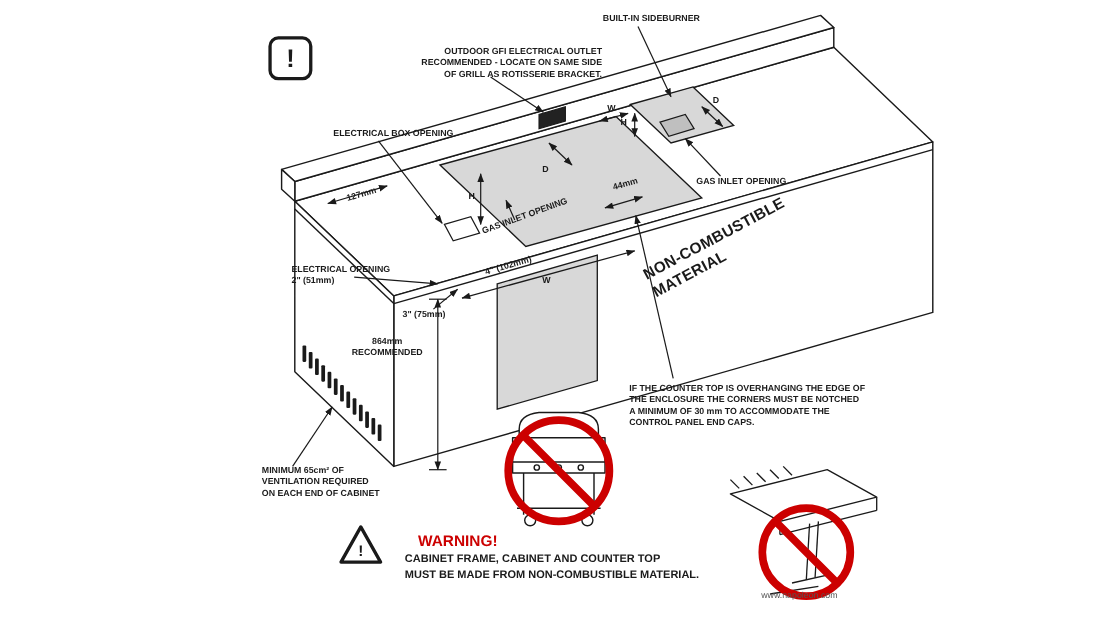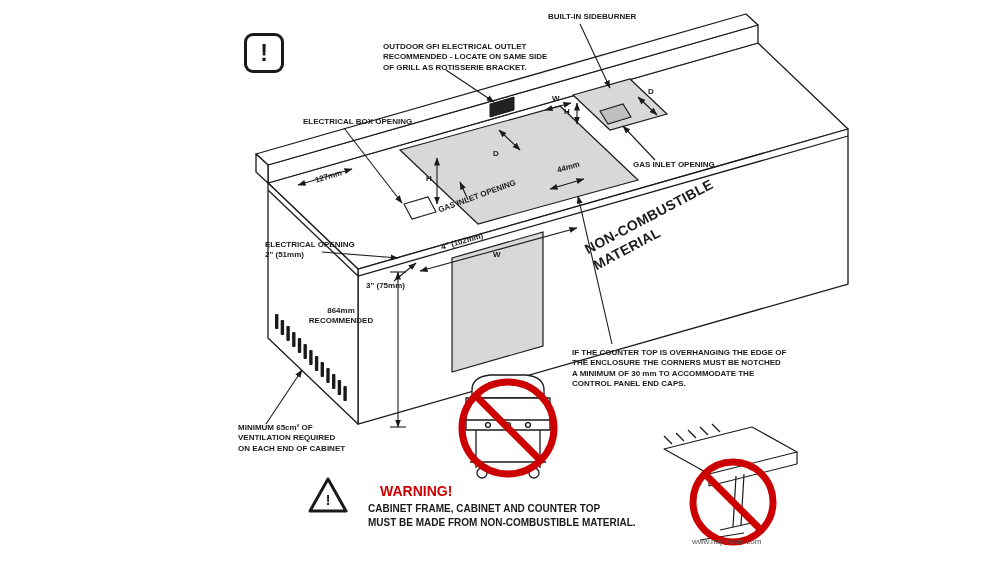--- a/index.html
+++ b/index.html
@@ -138,35 +138,35 @@
       <line x1="705" y1="474" x2="761" y2="530" stroke="#cc0000"></line>
     </g>
 
     <path d="M310,511 L328,479 L346,511 Z" fill="#ffffff" stroke="#1a1a1a" stroke-width="3" stroke-linejoin="round"></path>
   </svg>
 
   <div class="noteicon">
       <span>!</span>
     </div>
 
-  <div class="lbl" style="left:383px;top:42px;">OUTDOOR GFI ELECTRICAL OUTLET
+  <div class="lbl" style="left:383px;top:42px;text-align:right;">OUTDOOR GFI ELECTRICAL OUTLET
 RECOMMENDED - LOCATE ON SAME SIDE
 OF GRILL AS ROTISSERIE BRACKET.</div>
   <div class="lbl" style="left:548px;top:12px;">BUILT-IN SIDEBURNER</div>
   <div class="lbl" style="left:287px;top:117px;margin-left:16px;">ELECTRICAL BOX OPENING</div>
   <div class="lbl rot20" style="left:437px;top:206px;">GAS INLET OPENING</div>
   <div class="lbl" style="left:633px;top:160px;">GAS INLET OPENING</div>
   <div class="lbl" style="left:265px;top:240px;">ELECTRICAL OPENING
 2" (51mm)</div>
 
   <div class="lbl rot16" style="left:314px;top:176px;">127mm</div>
   <div class="lbl rot16" style="left:556px;top:166px;">44mm</div>
   <div class="lbl" style="left:366px;top:281px;">3" (75mm)</div>
   <div class="lbl rot16" style="left:440px;top:243px;">4" (102mm)</div>
-  <div class="lbl" style="left:301px;top:306px;width:80px;text-align:center;">864mm
+  <div class="lbl" style="left:312px;top:306px;width:80px;text-align:center;">864mm
 RECOMMENDED</div>
 
   <div class="dimletter" style="left:493px;top:250px;">W</div>
   <div class="dimletter" style="left:426px;top:174px;">H</div>
   <div class="dimletter" style="left:493px;top:149px;">D</div>
   <div class="dimletter" style="left:552px;top:94px;">W</div>
   <div class="dimletter" style="left:648px;top:87px;">D</div>
   <div class="dimletter" style="left:564px;top:107px;">H</div>
 
   <div class="lbl big rot28" style="left:590px;top:240px;width:210px;">NON-COMBUSTIBLE MATERIAL</div>

